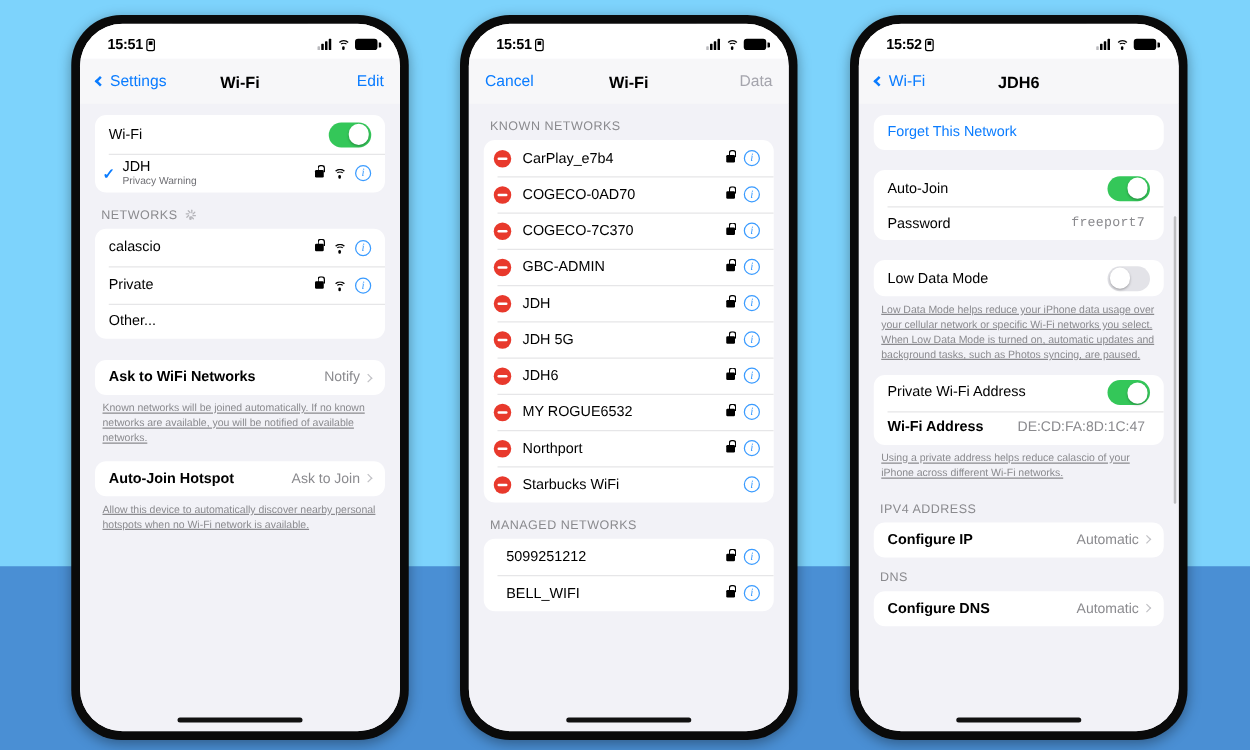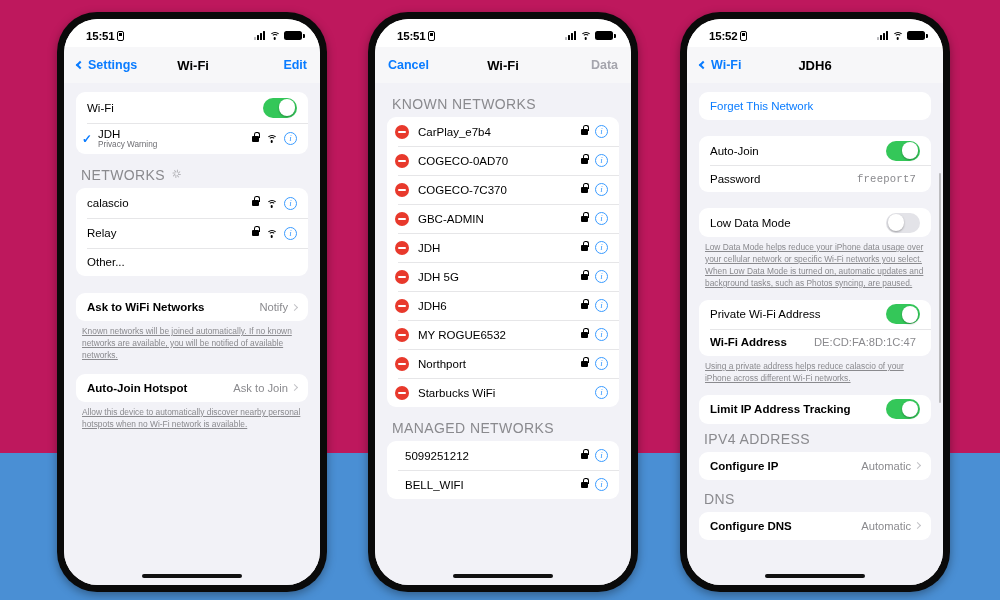--- a/index.html
+++ b/index.html
@@ -5,21 +5,21 @@
   * { box-sizing: border-box; margin: 0; padding: 0; }
   html, body {
     width: 1000px; height: 600px;
     background: #4a8fd4;
     font-family: "Liberation Sans", sans-serif;
     overflow: hidden;
   }
   .stage {
     position: relative;
     width: 1000px; height: 453px;
-    background: #be185d;
+    background: #7dd3fc;
   }
 
   
   .phone {
     position: absolute;
     width: 270px; height: 580px;
     background: #0a0a0a;
     border-radius: 40px;
     box-shadow: 0 3px 10px rgba(0,0,0,.35);
     padding: 7px;
@@ -97,41 +97,41 @@
   
   .navbar {
     position: relative; z-index: 30;
     height: 36px;
     display: flex; align-items: center;
     justify-content: space-between;
     padding: 0 13px;
     background: #f7f7f9;
     font-size: 12.5px;
   }
-  .nav-left, .nav-right { display:flex; align-items:center; gap:2px; min-width: 58px; font-weight: bold; }
+  .nav-left, .nav-right { display:flex; align-items:center; gap:2px; min-width: 58px; }
   .nav-right { justify-content: flex-end; }
   .nav-link { color: #0a7cff; }
   .nav-link.dim { color: #a5a5ad; }
   .nav-title { font-weight: bold; font-size: 13px; color:#000; }
   .chev-left {
     display:inline-block; width:6px; height:6px;
     border-left:2px solid #0a7cff; border-bottom:2px solid #0a7cff;
     transform: rotate(45deg); margin-right:3px;
   }
 
   
   .content {
     position: absolute;
     top: 64px; left: 0; right: 0; bottom: 0;
     background: #f2f2f7;
     overflow: hidden;
     padding: 0 12px;
   }
   .grp-hdr {
-    font-size: 14px; color: #8a8a8e;
+    font-size: 10px; color: #8a8a8e;
     letter-spacing: .4px;
     padding: 13px 5px 5px 5px;
     text-transform: uppercase;
     display:flex; align-items:center; gap:6px;
   }
   .card {
     background: #fff;
     border-radius: 9px;
     overflow: hidden;
   }
@@ -330,21 +330,21 @@
               <span class="lock"></span>
               <span class="wifi-ico">
                   <i></i>
                   <i></i>
                   <span class="dot"></span>
                 </span>
               <span class="info">i</span>
             </span>
           </div>
           <div class="row" style="min-height:30px">
-            <span class="row-label">Relay</span>
+            <span class="row-label">Private</span>
             <span class="tail">
               <span class="lock"></span>
               <span class="wifi-ico">
                   <i></i>
                   <i></i>
                   <span class="dot"></span>
                 </span>
               <span class="info">i</span>
             </span>
           </div>
@@ -601,28 +601,20 @@
               </span>
           </div>
           <div class="row" style="min-height:27px">
             <span class="row-label" style="font-weight:bold">Wi-Fi Address</span>
             <span class="row-val">DE:CD:FA:8D:1C:47</span>
           </div>
         </div>
         <div class="footnote">Using a private address helps reduce calascio of your iPhone across different Wi-Fi networks.</div>
 
         <div style="height:8px"></div>
-        <div class="card">
-          <div class="row" style="min-height:29px">
-            <span class="row-label" style="font-weight:bold">Limit IP Address Tracking</span>
-            <span class="toggle on">
-                <span class="knob"></span>
-              </span>
-          </div>
-        </div>
 
         <div class="grp-hdr" style="padding-top:7px">IPV4 ADDRESS</div>
         <div class="card">
           <div class="row" style="min-height:28px">
             <span class="row-label" style="font-weight:bold">Configure IP</span>
             <span class="row-val">Automatic</span>
             <span class="chev-right"></span>
           </div>
         </div>
 

